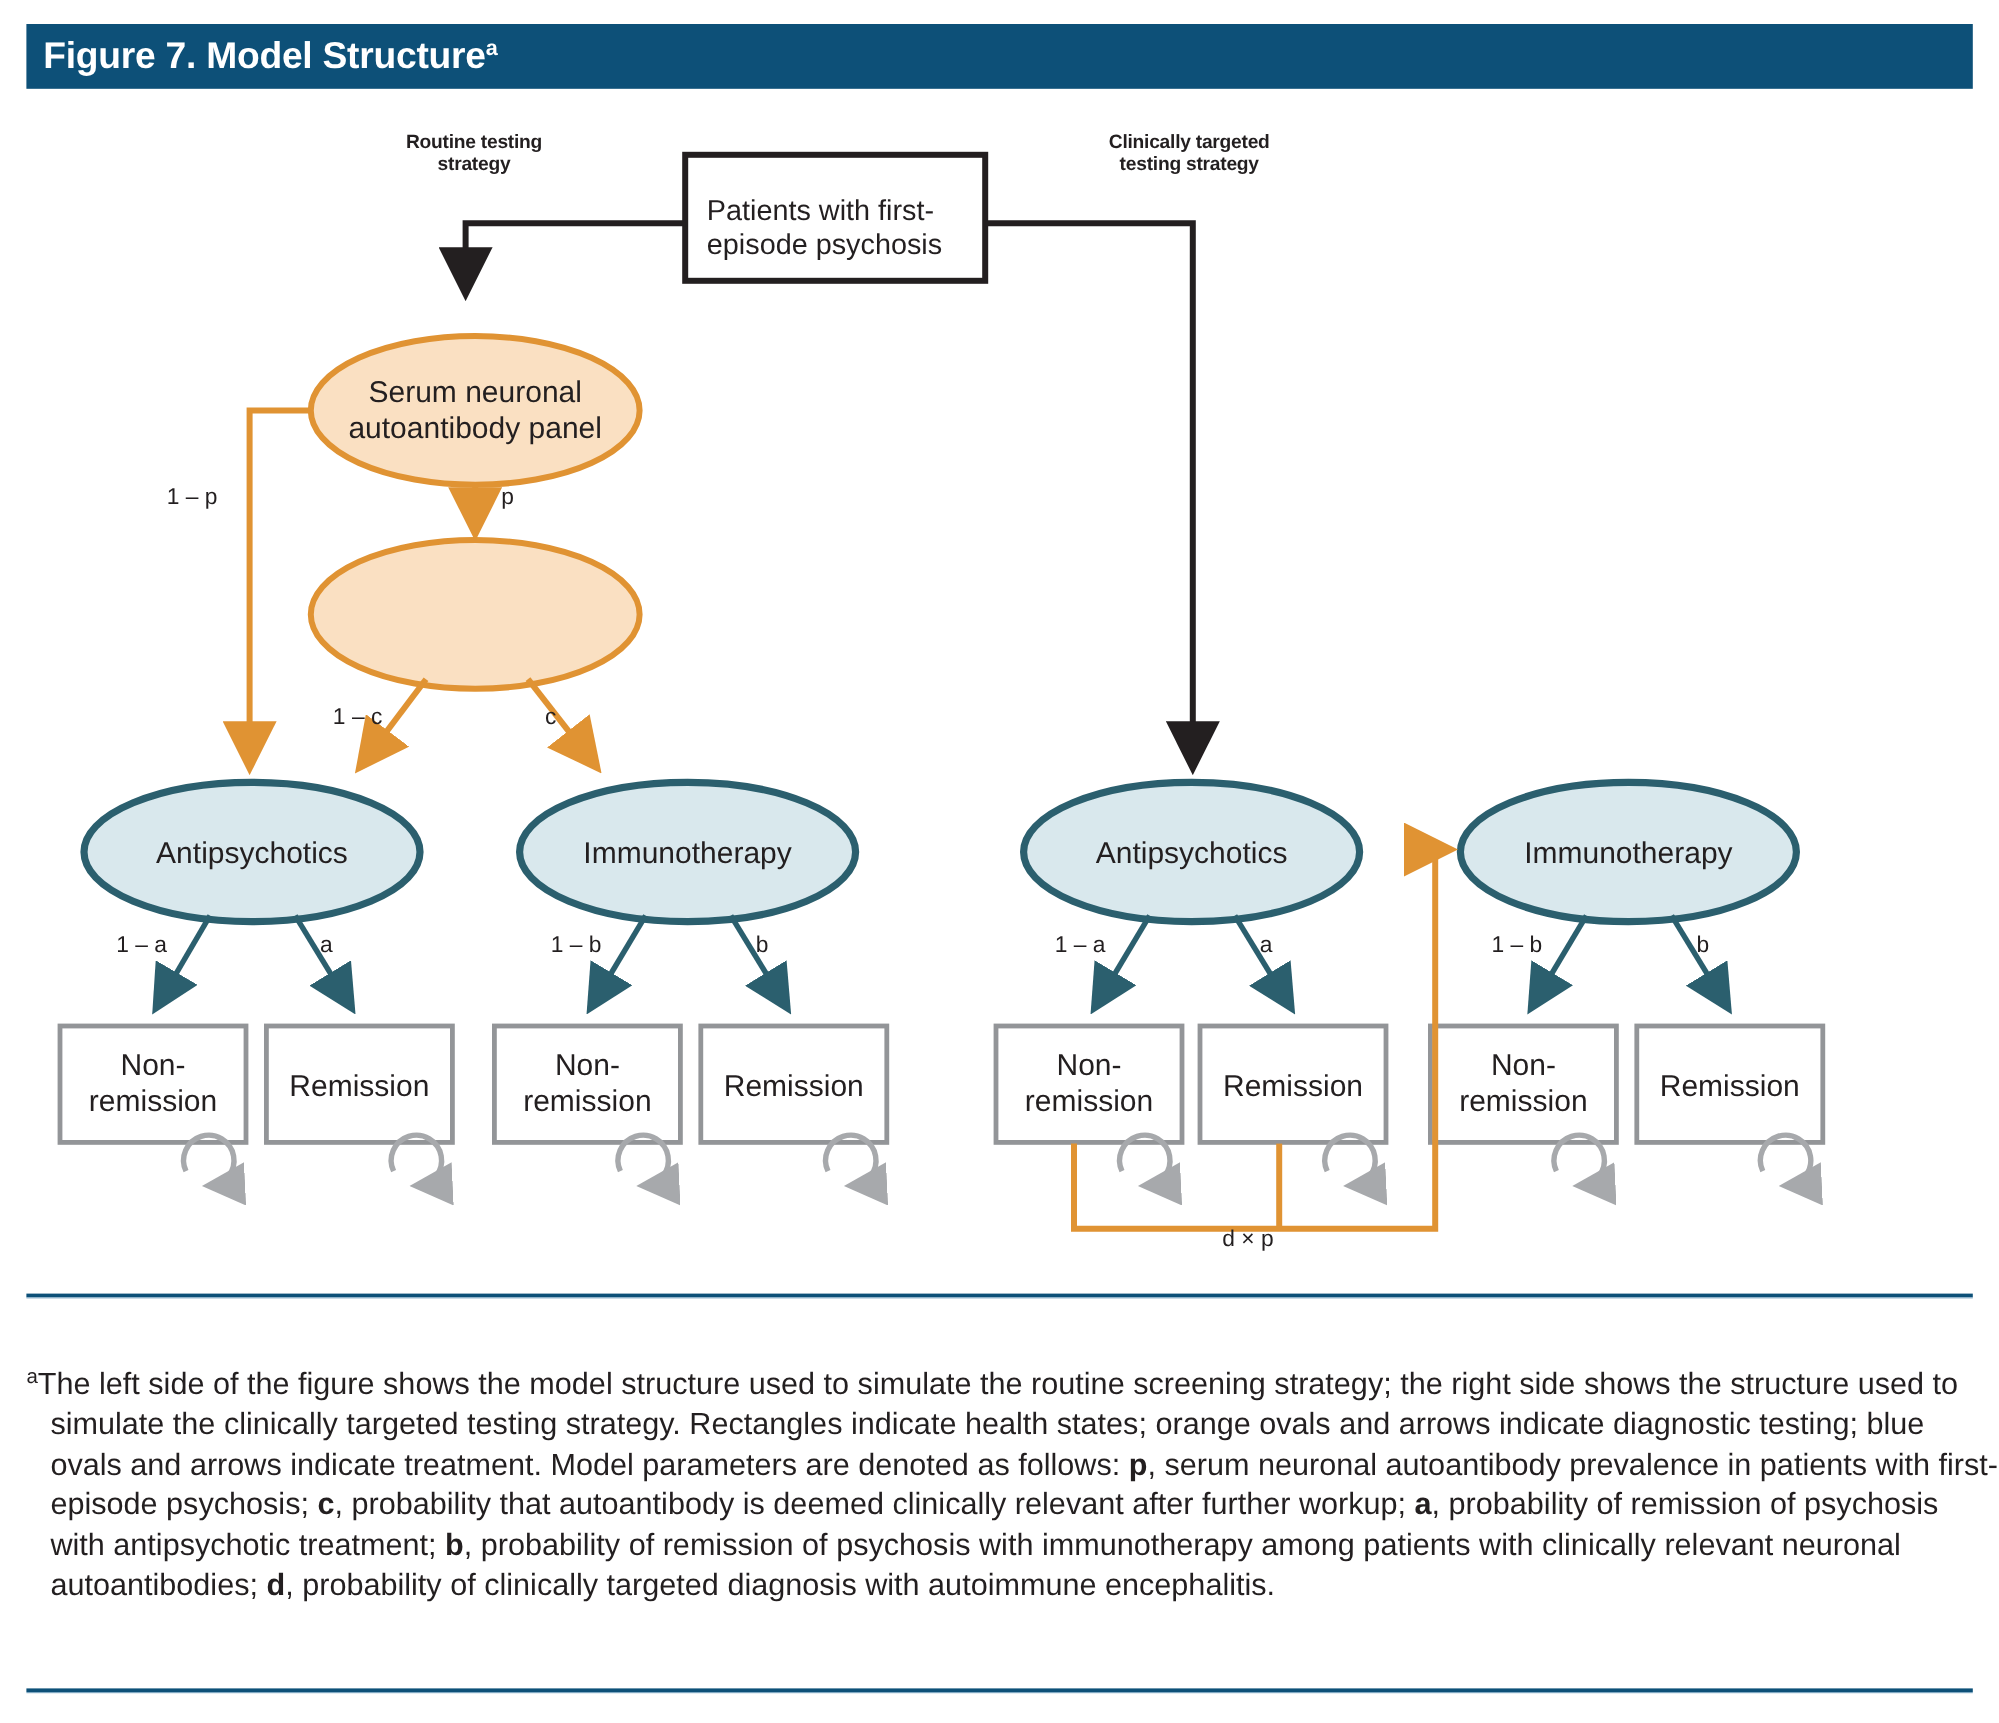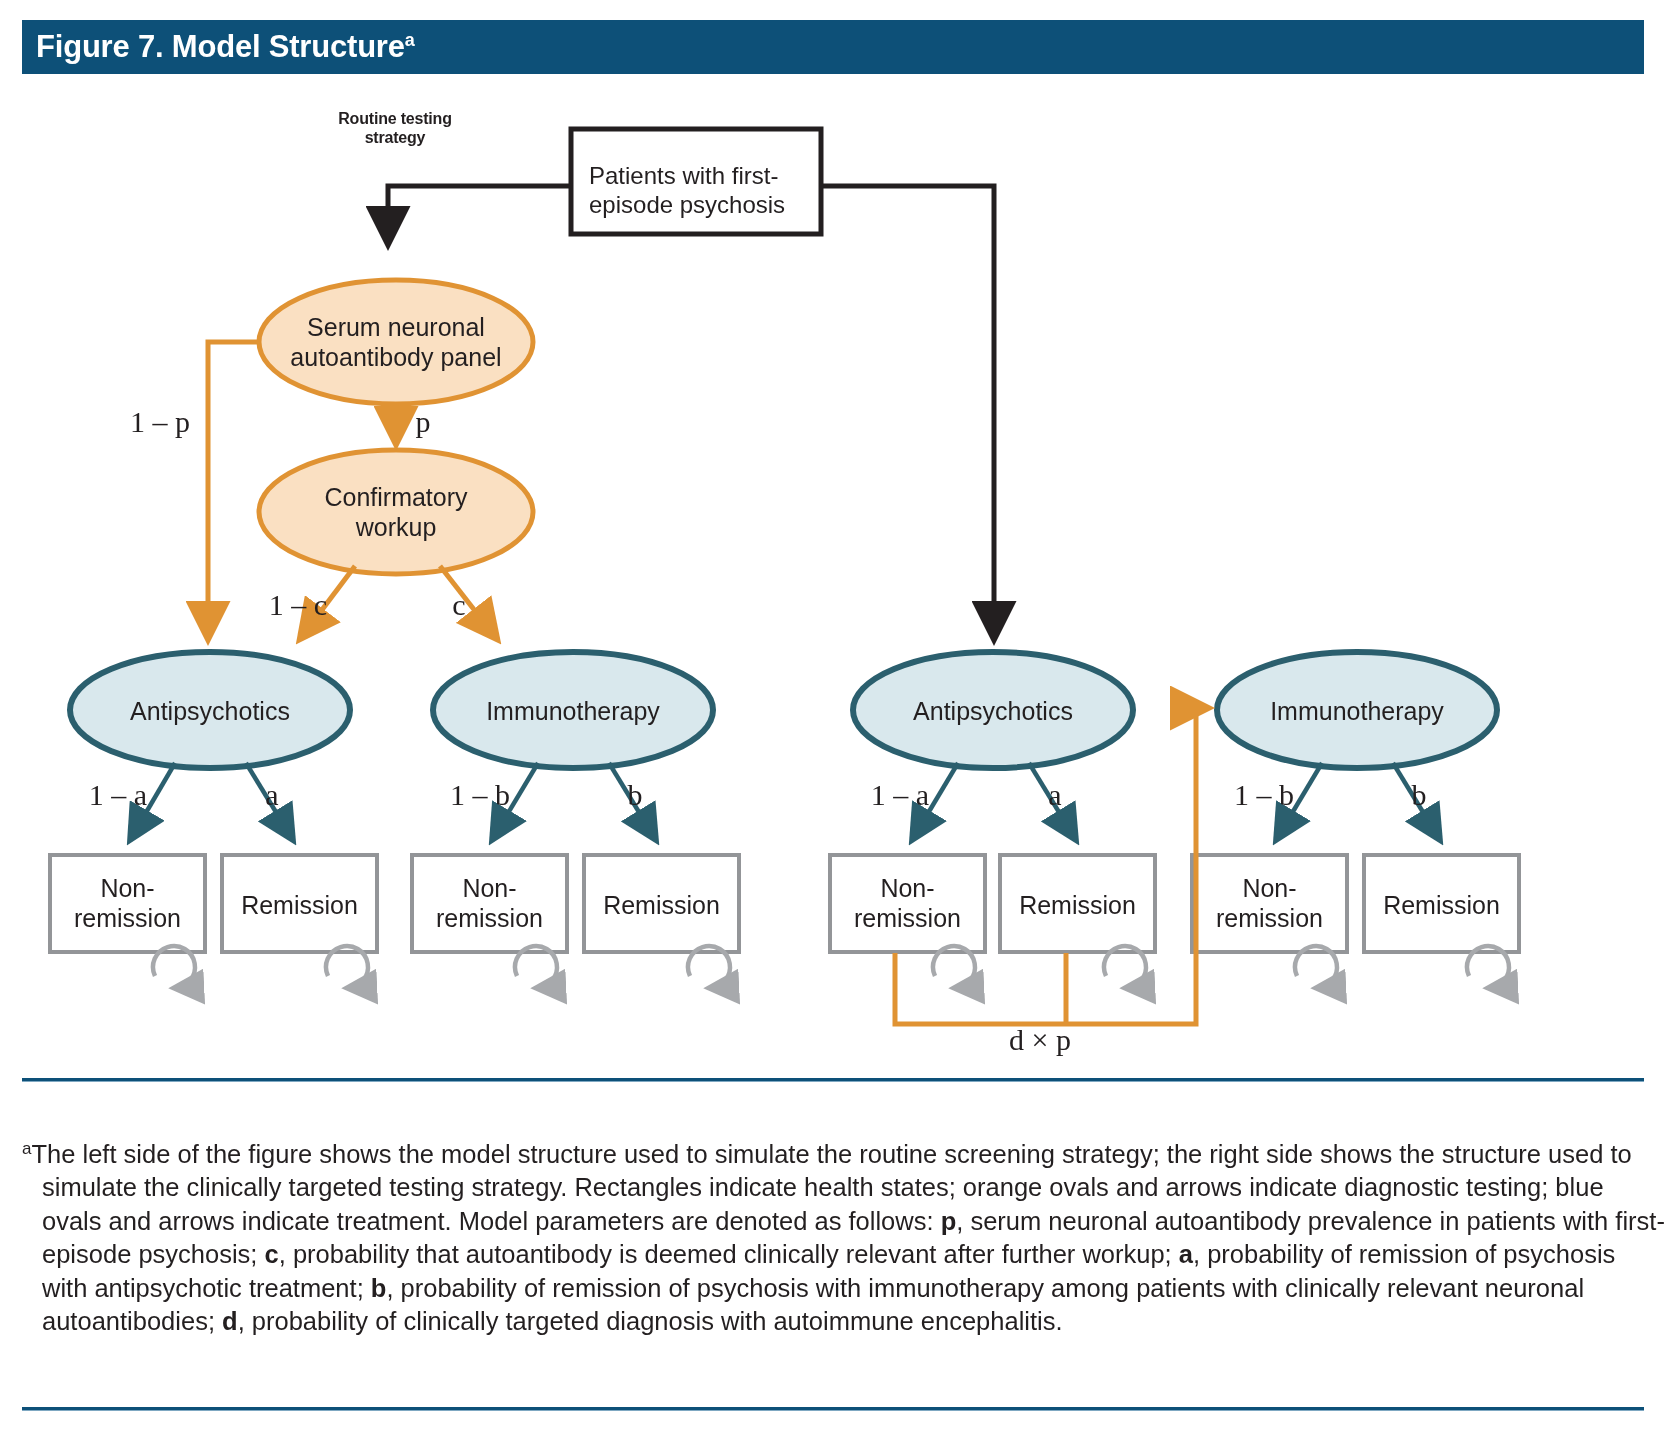--- a/index.html
+++ b/index.html
@@ -73,22 +73,21 @@
   }
   .node-text {
     font-size: 25px;
     line-height: 1.2;
   }
   .box-text {
     font-size: 25px;
     line-height: 1.18;
   }
   .prob-label {
-    font-size: 30px;
-    font-family: Liberation Serif, serif;
+    font-size: 19px;
   }
   .root-text {
     font-size: 24px;
     line-height: 1.22;
     text-align: left;
     margin-top: 16px;
   }
 
   
   .rule-top {
@@ -209,33 +208,33 @@
       </g>
 
       <path d="M895,879 L895,950 L1196,950 L1196,634 L1208,634" fill="none" stroke="#e09333" stroke-width="5" marker-end="url(#arrOrange)"></path>
       <path d="M1066,879 L1066,950" fill="none" stroke="#e09333" stroke-width="5"></path>
     </svg>
 
     <div class="lbl strategy-label" style="left:300px; top:36px; width:190px;">
       <div>Routine testing</div>
       <div>strategy</div>
     </div>
+    <div class="lbl strategy-label" style="left:876px; top:36px; width:230px;">
+      <div>Clinically targeted</div>
+      <div>testing strategy</div>
+    </div>
 
     <div class="lbl root-text" style="left:589px; top:71px; width:218px; white-space:normal;">
       <div>Patients with first-</div>
       <div>episode psychosis</div>
     </div>
 
     <div class="lbl node-text" style="left:266px; top:238px; width:260px;">
       <div>Serum neuronal</div>
       <div>autoantibody panel</div>
-    </div>
-    <div class="lbl node-text" style="left:266px; top:408px; width:260px;">
-      <div>Confirmatory</div>
-      <div>workup</div>
     </div>
 
     <div class="lbl node-text" style="left:80px; top:622px; width:260px;">Antipsychotics</div>
     <div class="lbl node-text" style="left:443px; top:622px; width:260px;">Immunotherapy</div>
     <div class="lbl node-text" style="left:863px; top:622px; width:260px;">Antipsychotics</div>
     <div class="lbl node-text" style="left:1227px; top:622px; width:260px;">Immunotherapy</div>
 
     <div class="lbl box-text" style="left:50px; top:800px; width:155px;">
       <div>Non-</div>
       <div>remission</div>

